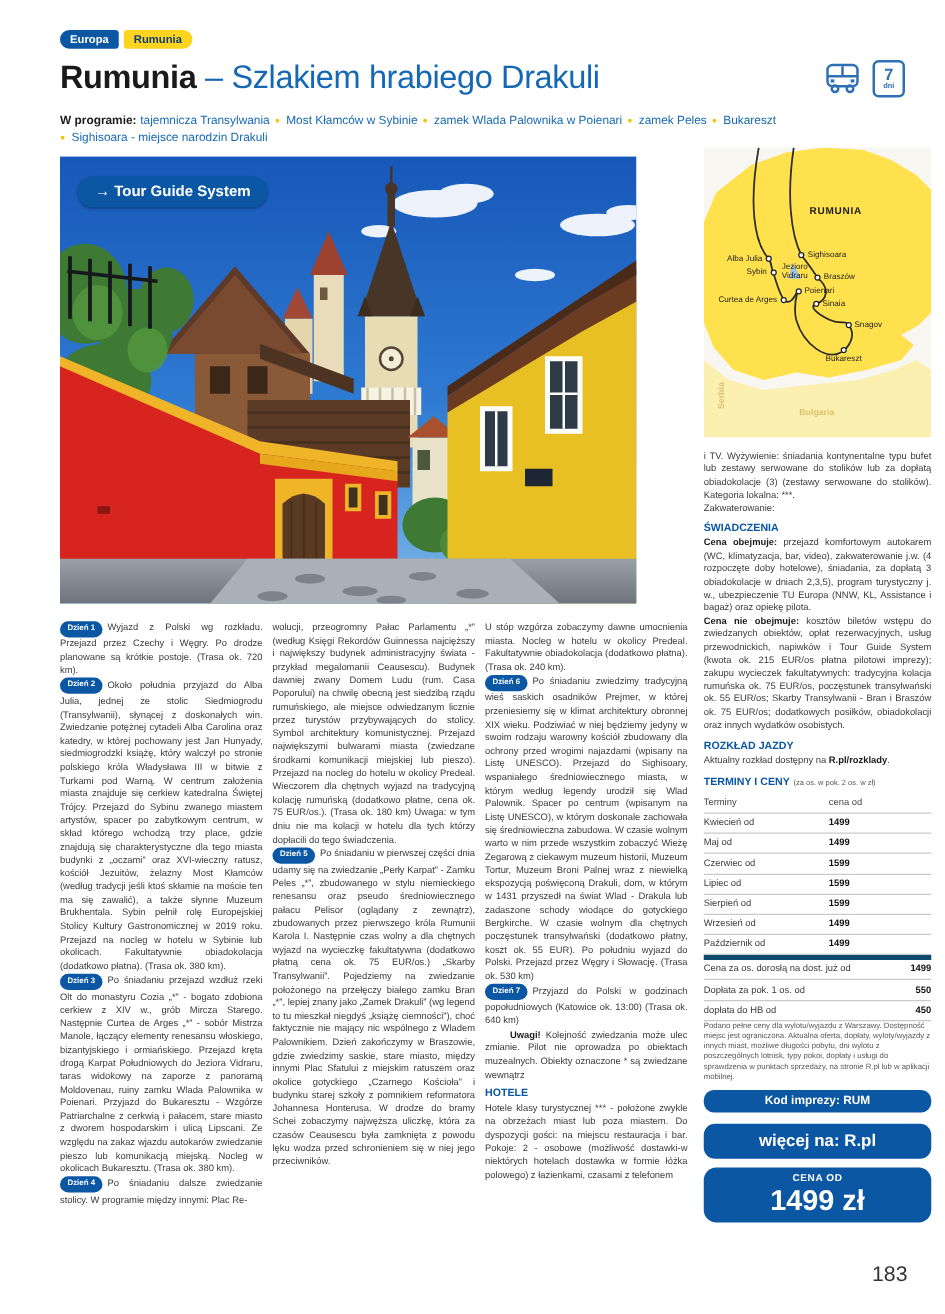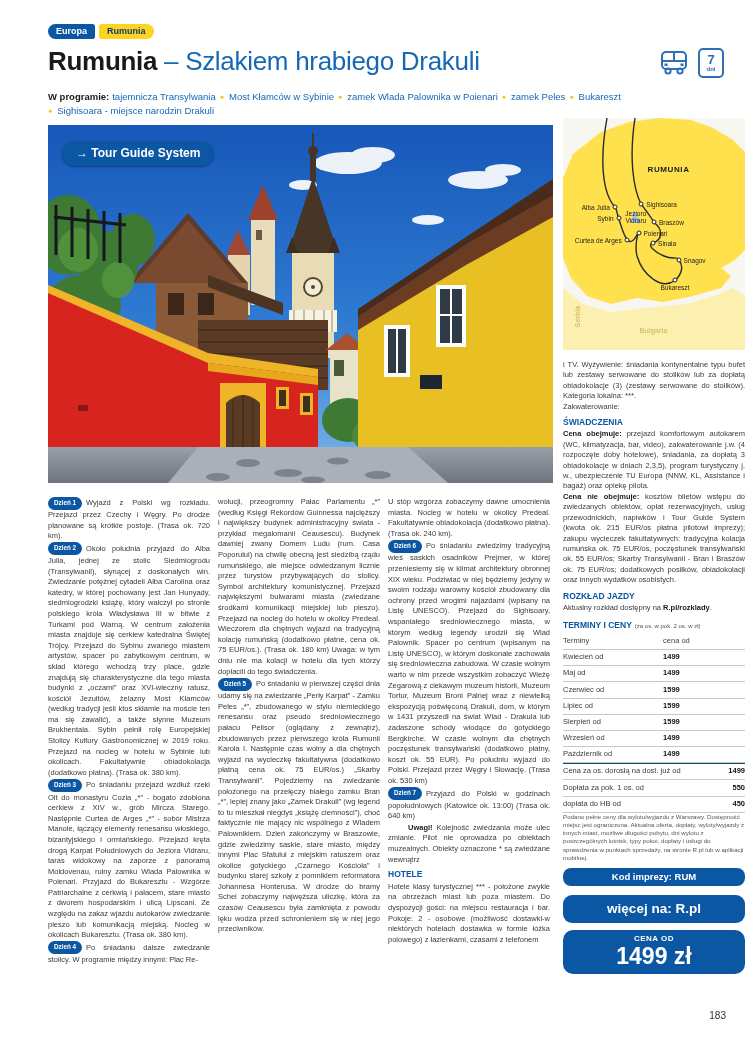--- a/index.html
+++ b/index.html
@@ -19,21 +19,21 @@
   .daysbox { width:26px; height:30px; border:2px solid #2f6fb4; border-radius:5px; display:flex; flex-direction:column; align-items:center; justify-content:center; background:#fff; }
   .daysbox .d-num { font-size:13px; font-weight:bold; color:#2f6fb4; line-height:12px; }
   .daysbox .d-unit { font-size:6px; font-weight:bold; color:#2f6fb4; }
 
   .program { position:absolute; left:48px; top:90px; width:655px; font-size:9.5px; line-height:14px; color:#1668b5; }
   .program .prog-label { font-weight:bold; color:#1a1a1a; margin-right:3px; }
   .prog-item { display:inline-block; margin-right:4px; }
   .prog-item .bullet { color:#f2c50f; font-size:7px; vertical-align:1px; margin-right:5px; }
 
   
-  .photo { position:absolute; left:48px; top:125px; width:505px; height:358px; overflow:hidden; }
+  .photo { position:absolute; left:48px; top:125px; width:461px; height:358px; overflow:hidden; }
   .photo svg { display:block; }
   .tgs-badge { position:absolute; left:14px; top:16px; background:#0b57a4; color:#fff; font-size:12px; font-weight:bold; padding:5px 14px 6px; border-radius:14px; box-shadow:0 1px 2px rgba(0,0,0,.35); }
 
   
   .map { position:absolute; left:563px; top:118px; width:182px; height:232px; background:#f8f6f0; overflow:hidden; }
   .map svg { position:absolute; inset:0; }
   .map-country-label { position:absolute; font-size:8px; font-weight:bold; letter-spacing:0.6px; color:#1c1c1c; transform:translate(-50%,-50%); }
   .map-neighbor { position:absolute; font-size:7px; font-weight:bold; color:#d9c26a; }
   .city-dot { position:absolute; width:5px; height:5px; background:#fff; border:1.5px solid #222; border-radius:50%; transform:translate(-50%,-50%); }
   .city-label { position:absolute; font-size:6.5px; color:#222; white-space:pre-line; }
@@ -58,30 +58,30 @@
   .terminy-head { display:flex; align-items:baseline; gap:3px; margin-top:7px; }
   .terminy-sub { font-size:6px; color:#555; font-weight:normal; }
   .price-table { margin-top:2px; }
   .pt-row { display:flex; border-bottom:1px solid #c9c9c9; padding:2.2px 0 2.6px; }
   .pt-row .pt-label { width:55%; }
   .pt-row .pt-price { width:45%; font-weight:bold; color:#111; }
   .pt-header { color:#444; }
   .pt-header .pt-price { font-weight:normal; color:#444; }
   .pt-extra { display:flex; justify-content:space-between; border-bottom:1px solid #c9c9c9; padding:2.2px 0 2.6px; }
   .pt-extra .pt-price { font-weight:bold; color:#111; }
-  .pt-extra.first { border-top:1px solid #0c4a6e; }
+  .pt-extra.first { border-top:4px solid #0c4a6e; }
   .table-note { font-size:6.2px; line-height:8.2px; color:#555; margin-top:4px; text-align:left; }
   .btn-blue { background:#0b57a4; color:#fff; font-weight:bold; text-align:center; border-radius:9px; border:none; width:100%; display:block; font-family:"Liberation Sans",sans-serif; cursor:pointer; }
   .btn-more { margin-top:9px; font-size:13.5px; padding:6px 0 7px; }
   .btn-code { margin-top:6px; font-size:9.5px; padding:3px 0 4px; border-radius:8px; }
   .price-box { margin-top:7px; background:#0b57a4; color:#fff; border-radius:10px; text-align:center; padding:4px 0 6px; }
   .price-box .pb-label { font-size:8px; font-weight:bold; letter-spacing:0.5px; }
   .price-box .pb-value { font-size:23px; font-weight:800; line-height:24px; }
 
-  .page-number { position:absolute; right:30px; top:1010px; font-size:10px; color:#333;text-align:right; }
+  .page-number { position:absolute; right:30px; top:1010px; font-size:17px; color:#333;text-align:right; }
 </style>
 </head>
 <body>
 
 <div class="page">
 
   <div class="tags">
     <span class="tag tag-europa">Europa</span>
     <span class="tag tag-rumunia">Rumunia</span>
   </div>

